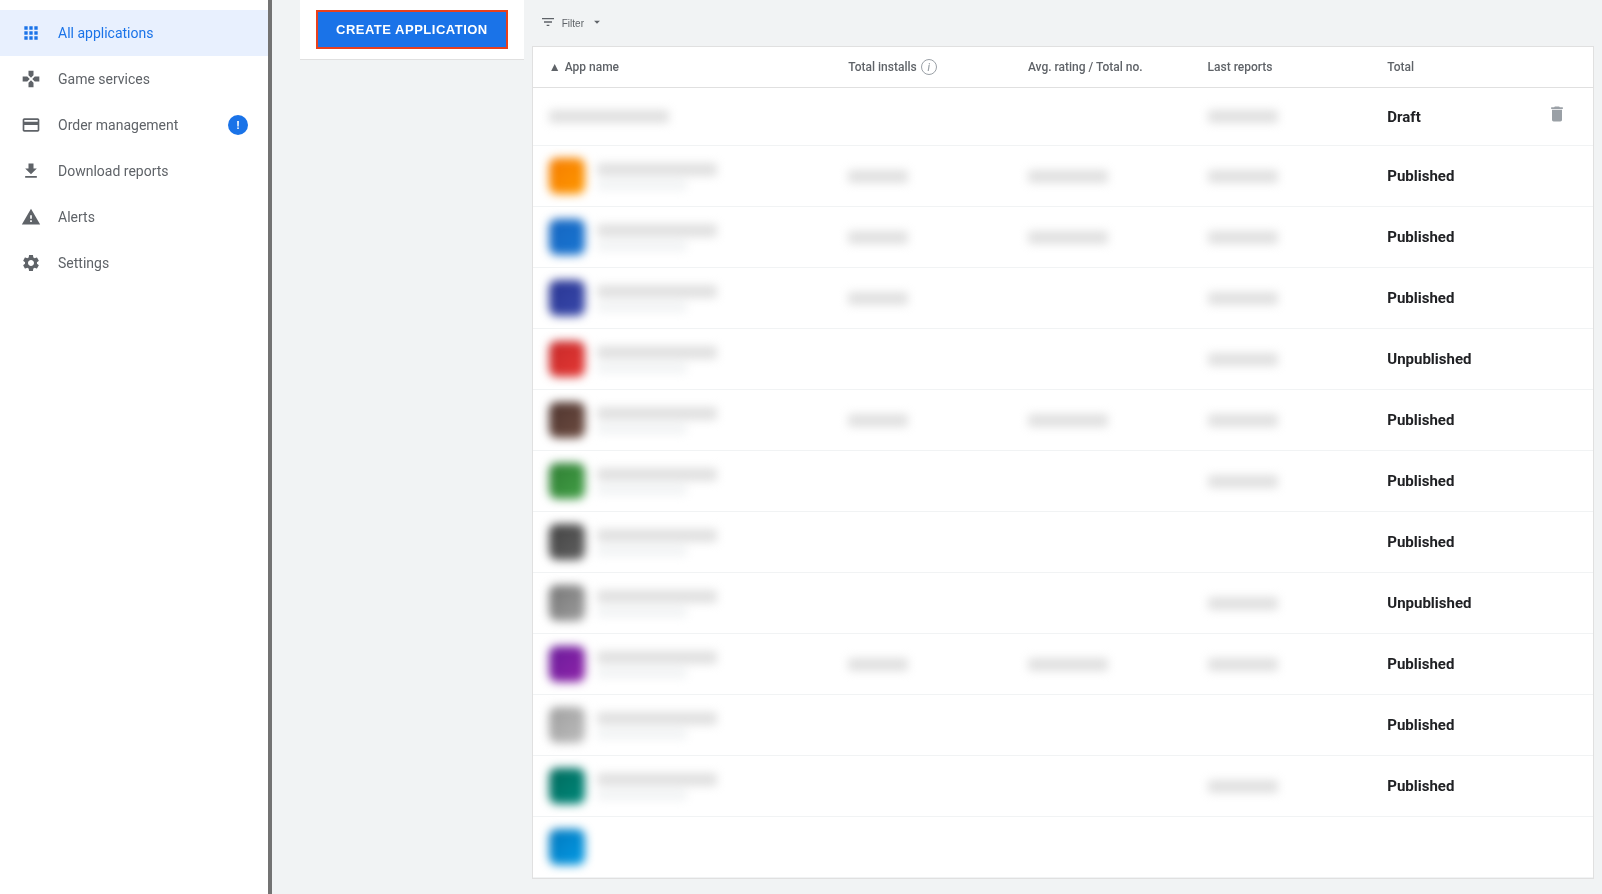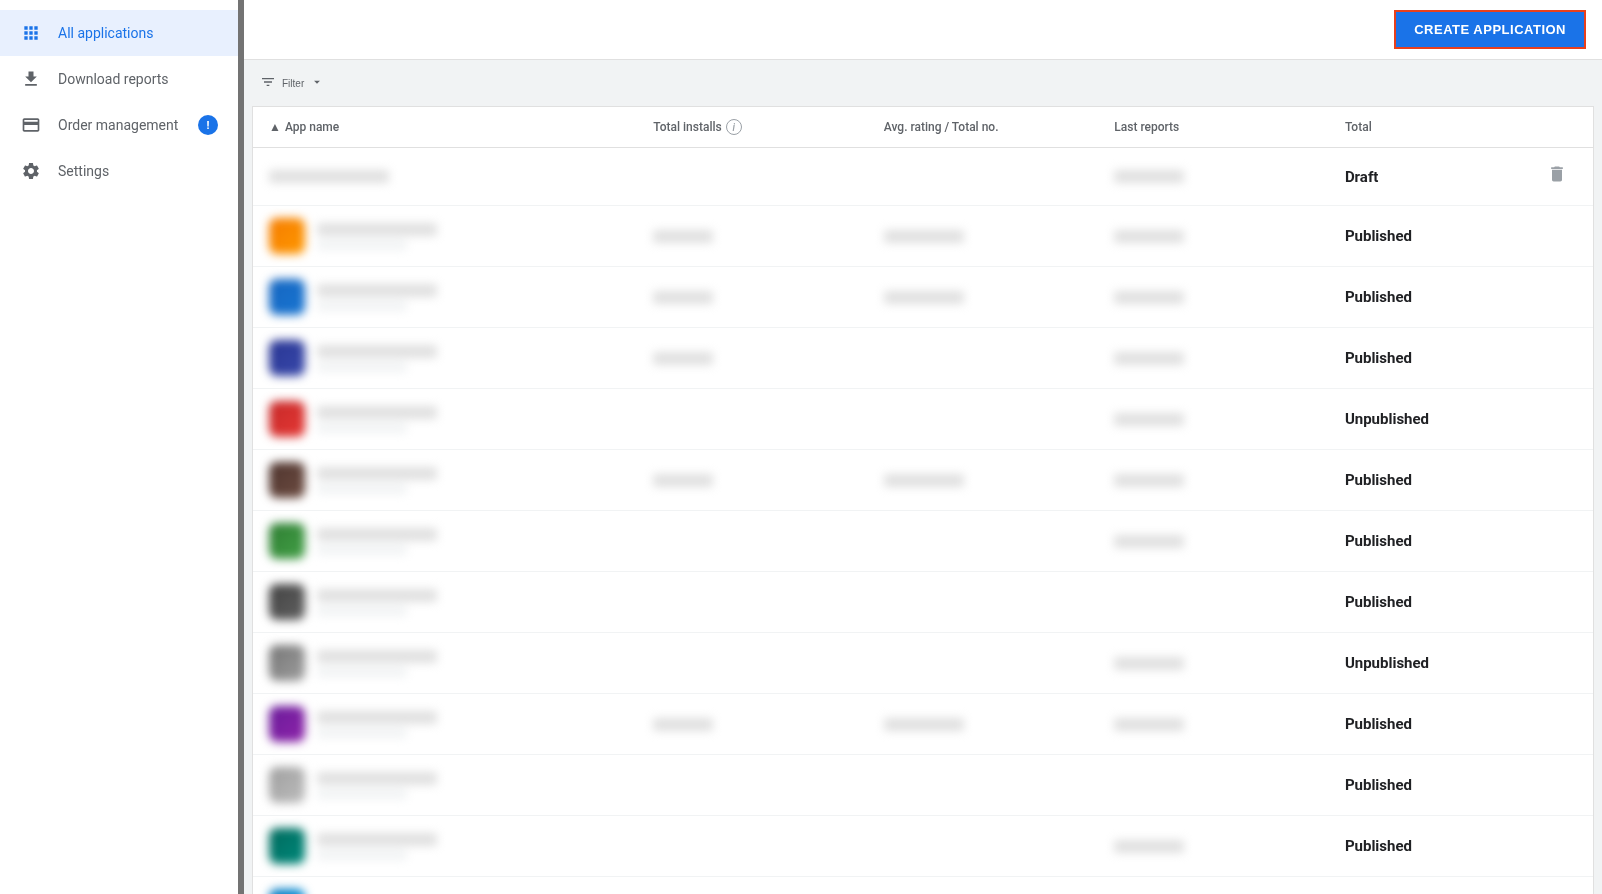--- a/index.html
+++ b/index.html
@@ -7,23 +7,23 @@
       font-family: 'Roboto', Arial, sans-serif;
       font-size: 14px;
       background: #f1f3f4;
       display: flex;
       height: 894px;
       overflow: hidden;
     }
 
     
     .sidebar {
-      width: 244px;
+      width: 272px;
       background: #fff;
-      border-right: 6px solid #737373;
+      border-right: 4px solid #737373;
       display: flex;
       flex-direction: column;
       padding-top: 10px;
       flex-shrink: 0;
     }
     .sidebar-item {
       display: flex;
       align-items: center;
       padding: 12px 20px;
       cursor: pointer;
@@ -58,22 +58,23 @@
       color: white;
       font-size: 11px;
       font-weight: bold;
       margin-left: auto;
     }
 
     
     .main {
       flex: 1;
       display: flex;
-      flex-direction: column;
+      flex-direction: row;
       overflow: hidden;
+      margin-left: 28px;
     }
 
     
     .top-bar {
       background: #fff;
       height: 60px;
       display: flex;
       align-items: center;
       justify-content: flex-end;
       padding: 0 16px;
@@ -248,40 +249,56 @@
 
   <div class="sidebar-item active">
     <span class="sidebar-icon">
       <svg width="20" height="20" viewBox="0 0 24 24" fill="currentColor">
           <path d="M4 8h4V4H4v4zm6 12h4v-4h-4v4zm-6 0h4v-4H4v4zm0-6h4v-4H4v4zm6 0h4v-4h-4v4zm6-10v4h4V4h-4zm-6 4h4V4h-4v4zm6 6h4v-4h-4v4zm0 6h4v-4h-4v4z"></path>
         </svg>
     </span>
     <span>All applications</span>
   </div>
 
-
   <div class="sidebar-item">
     <span class="sidebar-icon">
       <svg width="20" height="20" viewBox="0 0 24 24" fill="currentColor">
-          <path d="M19 9h-4V3H9v6H5l7 7 7-7zM5 18v2h14v-2H5z"></path>
+          <path d="M15 7.5V2H9v5.5l3 3 3-3zM7.5 9H2v6h5.5l3-3-3-3zM9 16.5V22h6v-5.5l-3-3-3 3zM16.5 9l-3 3 3 3H22V9h-5.5z"></path>
         </svg>
     </span>
-    <span>Download reports</span>
+    <span>Game services</span>
   </div>
 
   <div class="sidebar-item">
     <span class="sidebar-icon">
       <svg width="20" height="20" viewBox="0 0 24 24" fill="currentColor">
           <path d="M20 4H4c-1.11 0-2 .89-2 2v12c0 1.11.89 2 2 2h16c1.11 0 2-.89 2-2V6c0-1.11-.89-2-2-2zm0 14H4v-6h16v6zm0-10H4V6h16v2z"></path>
         </svg>
     </span>
     <span>Order management</span>
     <span class="notification-badge">!</span>
   </div>
 
+  <div class="sidebar-item">
+    <span class="sidebar-icon">
+      <svg width="20" height="20" viewBox="0 0 24 24" fill="currentColor">
+          <path d="M19 9h-4V3H9v6H5l7 7 7-7zM5 18v2h14v-2H5z"></path>
+        </svg>
+    </span>
+    <span>Download reports</span>
+  </div>
+
+  <div class="sidebar-item">
+    <span class="sidebar-icon">
+      <svg width="20" height="20" viewBox="0 0 24 24" fill="currentColor">
+          <path d="M1 21h22L12 2 1 21zm12-3h-2v-2h2v2zm0-4h-2v-4h2v4z"></path>
+        </svg>
+    </span>
+    <span>Alerts</span>
+  </div>
 
   <div class="sidebar-item">
     <span class="sidebar-icon">
       <svg width="20" height="20" viewBox="0 0 24 24" fill="currentColor">
           <path d="M19.14,12.94c0.04-0.3,0.06-0.61,0.06-0.94c0-0.32-0.02-0.64-0.07-0.94l2.03-1.58c0.18-0.14,0.23-0.41,0.12-0.61 l-1.92-3.32c-0.12-0.22-0.37-0.29-0.59-0.22l-2.39,0.96c-0.5-0.38-1.03-0.7-1.62-0.94L14.4,2.81c-0.04-0.24-0.24-0.41-0.48-0.41 h-3.84c-0.24,0-0.43,0.17-0.47,0.41L9.25,5.35C8.66,5.59,8.12,5.92,7.63,6.29L5.24,5.33c-0.22-0.08-0.47,0-0.59,0.22L2.74,8.87 C2.62,9.08,2.66,9.34,2.86,9.48l2.03,1.58C4.84,11.36,4.8,11.69,4.8,12s0.02,0.64,0.07,0.94l-2.03,1.58 c-0.18,0.14-0.23,0.41-0.12,0.61l1.92,3.32c0.12,0.22,0.37,0.29,0.59,0.22l2.39-0.96c0.5,0.38,1.03,0.7,1.62,0.94l0.36,2.54 c0.05,0.24,0.24,0.41,0.48,0.41h3.84c0.24,0,0.44-0.17,0.47-0.41l0.36-2.54c0.59-0.24,1.13-0.56,1.62-0.94l2.39,0.96 c0.22,0.08,0.47,0,0.59-0.22l1.92-3.32c0.12-0.22,0.07-0.47-0.12-0.61L19.14,12.94z M12,15.6c-1.98,0-3.6-1.62-3.6-3.6 s1.62-3.6,3.6-3.6s3.6,1.62,3.6,3.6S13.98,15.6,12,15.6z"></path>
         </svg>
     </span>
     <span>Settings</span>
   </div>
 

